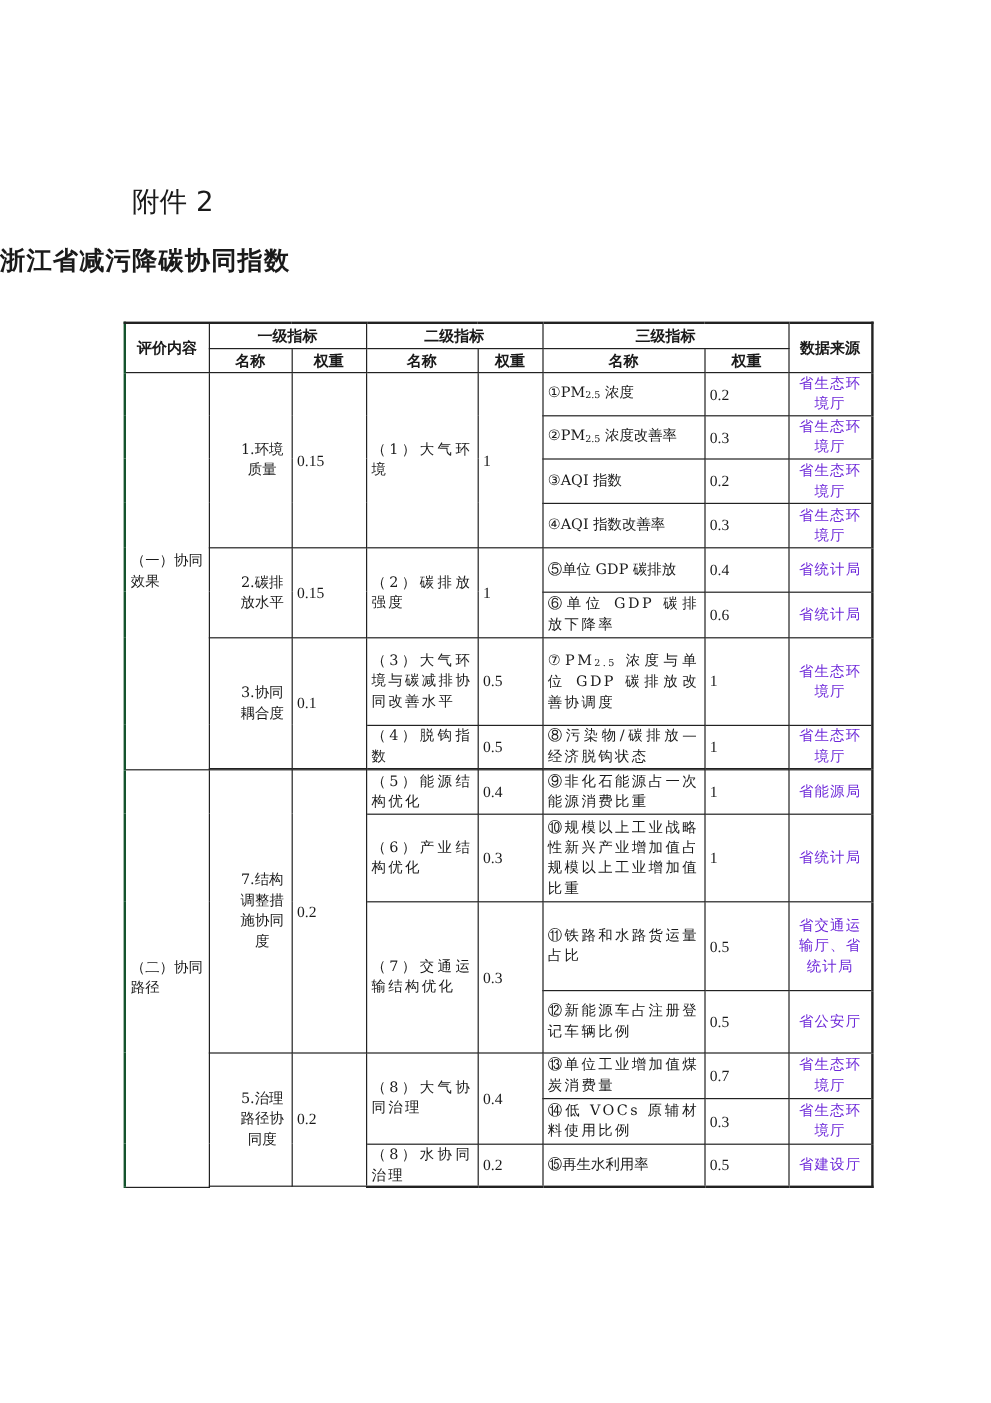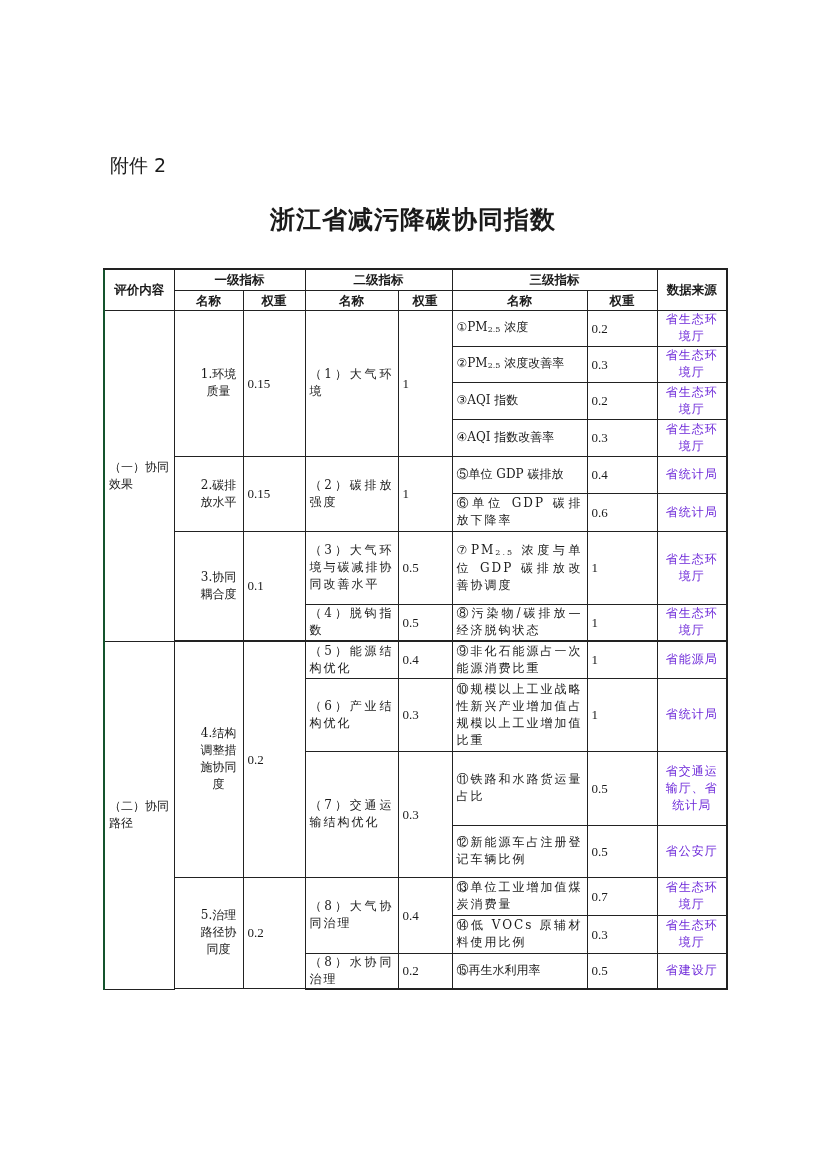--- a/index.html
+++ b/index.html
@@ -1,21 +1,21 @@
 <!DOCTYPE html>
 <html><head>
 <meta charset="utf-8">
 <style>
   html, body { margin: 0; padding: 0; background: #ffffff; }
   body { width: 826px; height: 1169px; position: relative; overflow: hidden;
          font-family: "DejaVu Serif", "Liberation Serif", serif; color: #1a1a1a; }
-  .attach { position: absolute; left: 110px; top: 153px; font-size: 19px;
+  .attach { position: absolute; left: 110px; top: 153px; font-size: 23px;
             font-family: "DejaVu Sans", "Liberation Sans", sans-serif; }
-  .title { position: absolute; left: 0; width: 826px; top: 203px; text-align: center;
-           font-size: 25px; font-weight: bold; letter-spacing: 1px;
+  .title { position: absolute; left: 0; width: 826px; top: 203px; text-align: left;
+           font-size: 21px; font-weight: bold; letter-spacing: 1px;
            font-family: "DejaVu Serif", "Liberation Serif", serif; }
   table { position: absolute; left: 103px; top: 268px; border-collapse: collapse;
           table-layout: fixed; width: 623px; }
   td, th { border: 1px solid #222; padding: 0 4px; font-size: 12px; line-height: 17px;
            font-weight: normal; vertical-align: middle; }
   th { font-weight: bold; text-align: center; font-family: "DejaVu Sans", "Liberation Sans", sans-serif; font-size: 12.5px; }
   th.top { border-top: 2px solid #222; }
   td.c { text-align: center; padding-left: 24px; }
   td.l { text-align: left; }
   td.j { text-align: justify; letter-spacing: 2px; }
@@ -115,21 +115,21 @@
     <td class="num">1</td>
     <td class="src colR">省生态环境厅</td>
   </tr>
 
   <tr style="height:0px">
         <td colspan="7" style="padding:0;border:none;height:0" class="colR"></td>
       </tr>
 
   <tr style="height:37px">
     <td class="l col0" rowspan="8">（二）协同路径</td>
-    <td class="c" rowspan="4">4.结构调整措施协同度</td>
+    <td class="c" rowspan="4">7.结构调整措施协同度</td>
     <td class="num" rowspan="4">0.2</td>
     <td class="j">（5）能源结构优化</td>
     <td class="num">0.4</td>
     <td class="j">⑨非化石能源占一次能源消费比重</td>
     <td class="num">1</td>
     <td class="src colR">省能源局</td>
   </tr>
   <tr style="height:73px">
     <td class="j">（6）产业结构优化</td>
     <td class="num">0.3</td>

